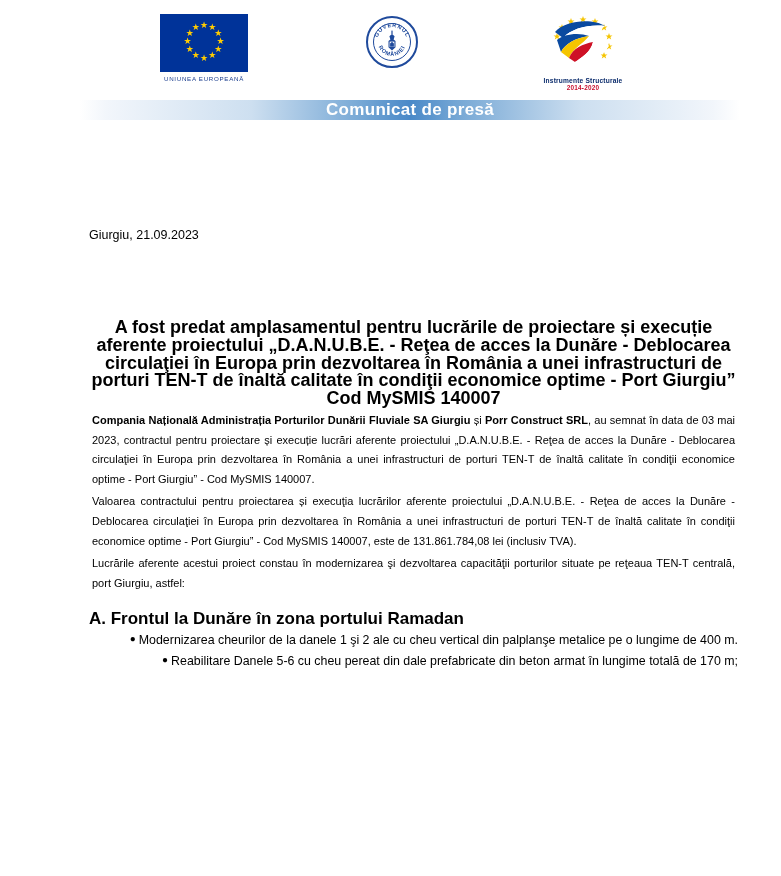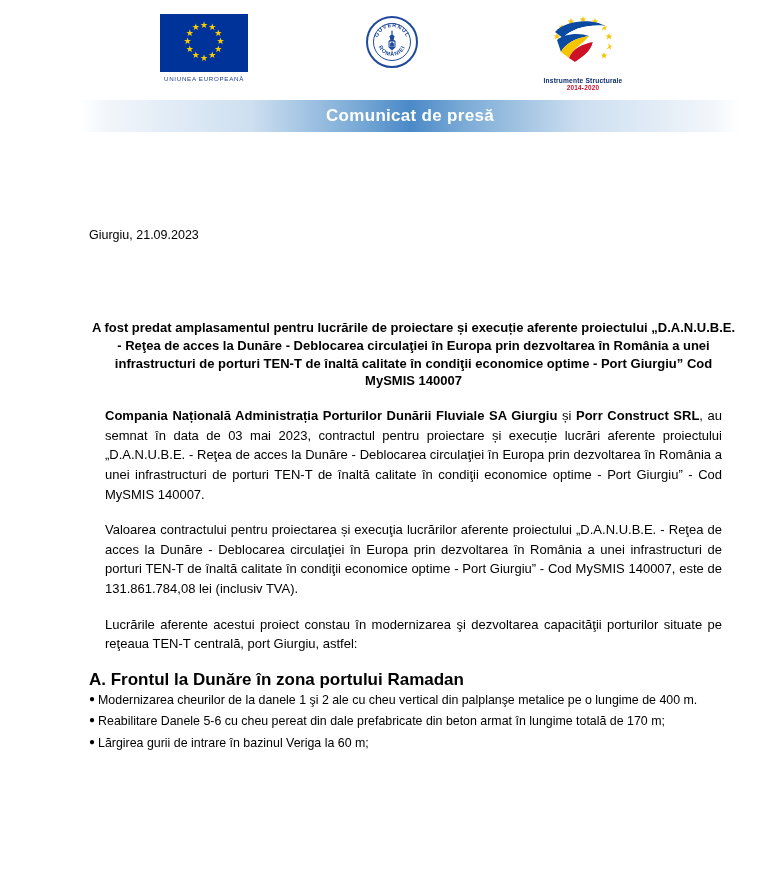--- a/index.html
+++ b/index.html
@@ -102,21 +102,21 @@
     text-align: center;
     white-space: nowrap;
   }
 
   
   .banner {
     position: absolute;
     left: 80px;
     top: 100px;
     width: 660px;
-    height: 32px;
+    height: 20px;
     background: linear-gradient(to right,
         #ffffff 0%,
         #f2f6fb 4%,
         #cddff0 26%,
         #7aaad6 42%,
         #4a89c8 50%,
         #7aaad6 58%,
         #cddff0 76%,
         #f2f6fb 96%,
         #ffffff 100%);
@@ -141,47 +141,47 @@
 
   .dateline {
     text-align: left;
     font-size: 12.5px;
     margin-top: 228px;
   }
 
   .doc-title {
     margin-top: 77px;
     text-align: center;
-    font-size: 13px;
+    font-size: 18px;
     font-weight: bold;
     line-height: 17.8px;
     padding: 0 2px;
   }
 
   p.body-par {
-    margin: 16px;
-    font-size: 13px;
+    margin: 3px;
+    font-size: 11px;
     line-height: 19.6px;
     text-align: justify;
   }
   .par-gap { margin-top: 16px; }
 
   .first-par { margin-top: 72px; }
 
   .section-head {
     font-size: 17px;
     line-height: 19.6px;
     font-weight: bold;
     margin: 0;
   }
   .bullet-line {
     font-size: 12.4px;
     line-height: 19.6px;
     margin: 0;
-    text-align: left;
+    text-align: right;
   }
   .bullet-dot {
     font-size: 10px;
     vertical-align: 1.5px;
     padding-right: 3px;
   }
   b { font-weight: bold; }
 </style>
 </head>
 <body>
@@ -281,18 +281,17 @@
 
     <div class="par-gap">
 
       <div>
         <p class="section-head">A. Frontul la Dunăre în zona portului Ramadan</p>
         <p class="bullet-line"><span class="bullet-dot">●</span><span>Modernizarea cheurilor de la danele 1 şi 2 ale cu cheu vertical din palplanşe metalice pe o lungime de 400 m.</span></p>
         <p class="bullet-line"><span class="bullet-dot">●</span><span>Reabilitare Danele 5-6 cu cheu pereat din dale prefabricate din beton armat în lungime totală de 170 m;</span></p>
       </div>
 
       <div>
-        <p class="bullet-line"><span class="bullet-dot">●</span><span>Lărgirea gurii de intrare în bazinul Veriga la 60 m;</span></p>
       </div>
 
     </div>
   </div>
 </div>
 
 </body></html>

